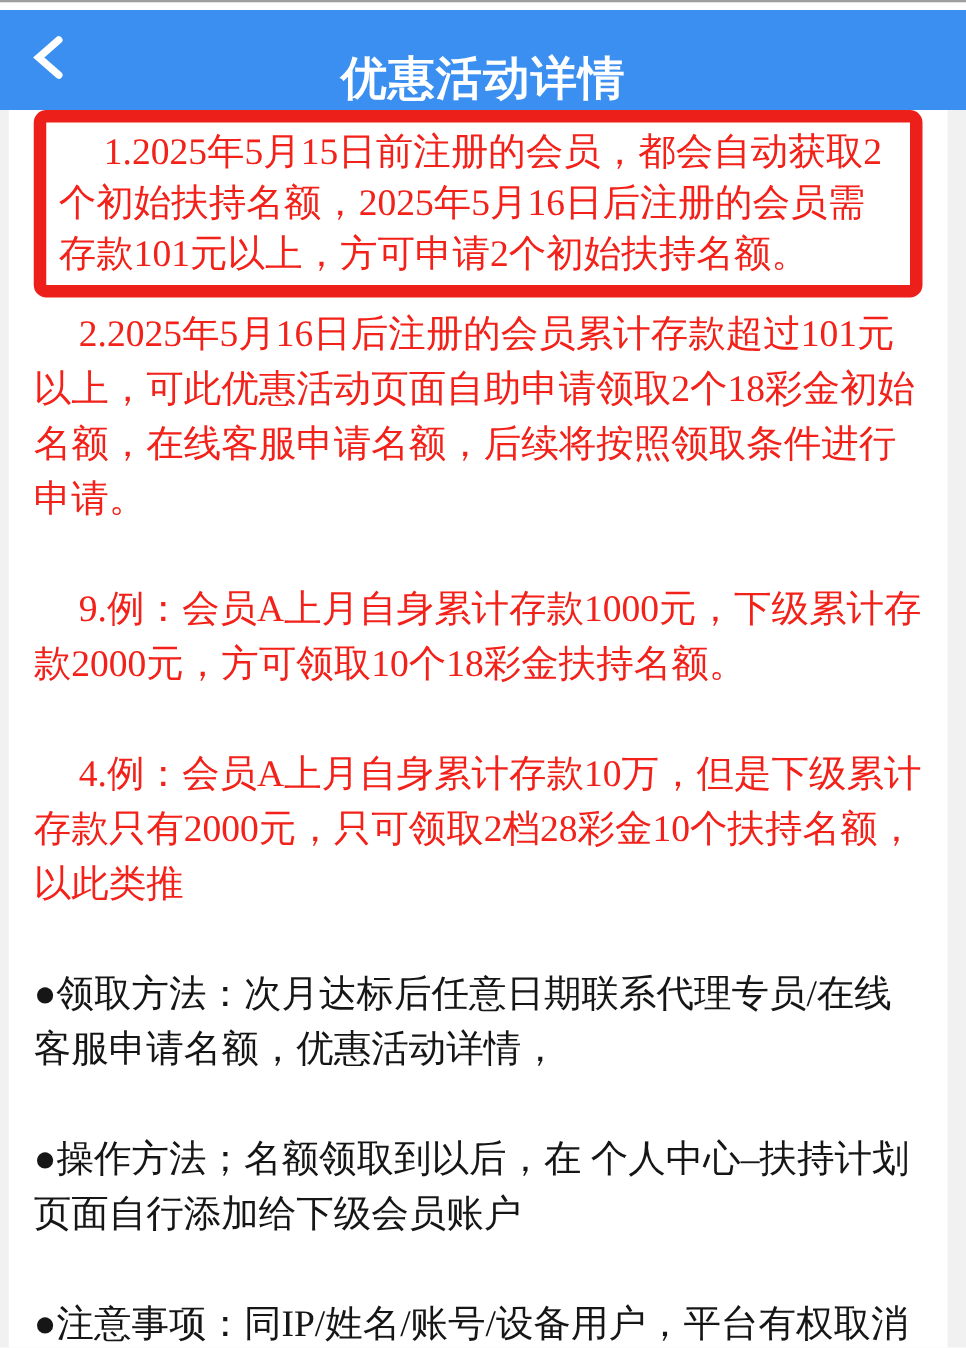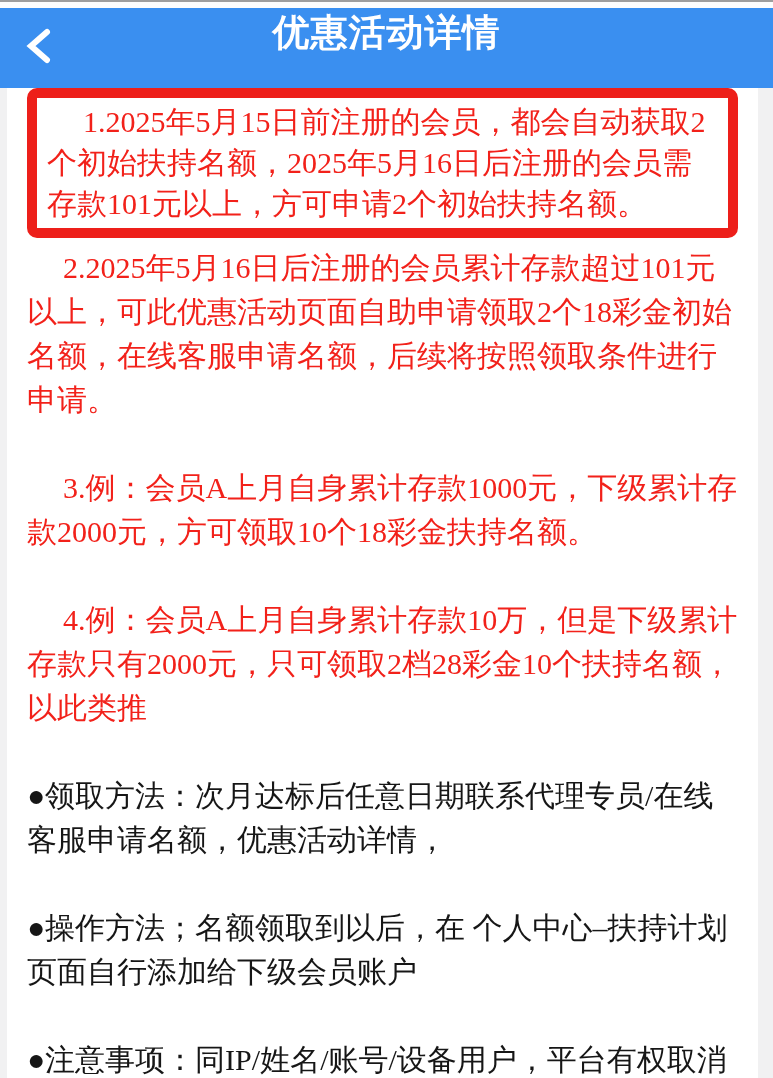--- a/index.html
+++ b/index.html
@@ -7,21 +7,21 @@
   body {
     width: 773px; height: 1078px; overflow: hidden;
     background: #f1f1f2;
     font-family: "Liberation Sans", "DejaVu Sans", sans-serif;
   }
   .top-line { height: 2px; background: #9e9e9e; }
   .top-gap  { height: 6px; background: #fdfdfd; }
 
   .app-header {
     height: 80px; background: #3a8ff0; position: relative;
-    display: flex; align-items: flex-start; justify-content: center;
+    display: flex; align-items: flex-end; justify-content: center;
   }
   .back-btn {
     position: absolute; left: 16px; top: 50%; transform: translateY(-50%);
     width: 44px; height: 44px; display: flex; align-items: center; justify-content: center;
     cursor: pointer;
   }
   .page-title {
     color: #ffffff; font-size: 37px; font-weight: bold; letter-spacing: 1px;
   }
 
@@ -71,21 +71,21 @@
 </div>
 
 <div class="content-card">
 
   <div class="highlight-box">
     <p class="para red indent">1.2025年5月15日前注册的会员，都会自动获取2个初始扶持名额，2025年5月16日后注册的会员需存款101元以上，方可申请2个初始扶持名额。</p>
   </div>
 
   <p class="para red indent">2.2025年5月16日后注册的会员累计存款超过101元以上，可此优惠活动页面自助申请领取2个18彩金初始名额，在线客服申请名额，后续将按照领取条件进行申请。</p>
 
-  <p class="para red indent">3.例：会员A上月自身累计存款1000元，下级累计存款2000元，方可领取10个18彩金扶持名额。</p>
+  <p class="para red indent">9.例：会员A上月自身累计存款1000元，下级累计存款2000元，方可领取10个18彩金扶持名额。</p>
 
   <p class="para red indent">4.例：会员A上月自身累计存款10万，但是下级累计存款只有2000元，只可领取2档28彩金10个扶持名额，以此类推</p>
 
   <p class="para">●领取方法：次月达标后任意日期联系代理专员/在线客服申请名额，优惠活动详情，</p>
 
   <p class="para">●操作方法；名额领取到以后，在 个人中心–扶持计划页面自行添加给下级会员账户</p>
 
   <p class="para">●注意事项：同IP/姓名/账号/设备用户，平台有权取消或扣除彩金产生的账务变化，代理收益，封禁下级账户等，切勿自己创建小号以免连累到代理账号</p>
 
 </div>

